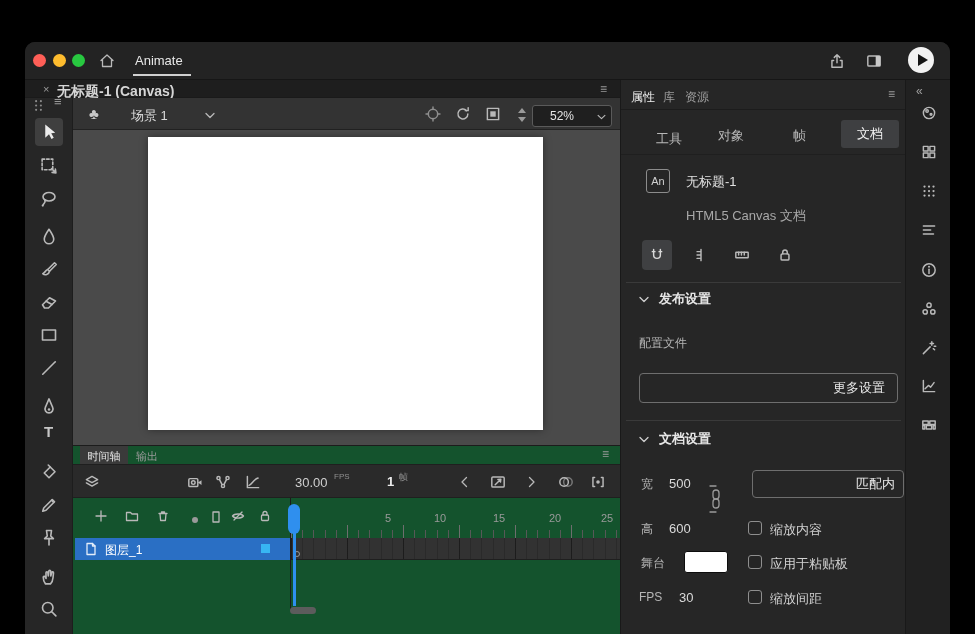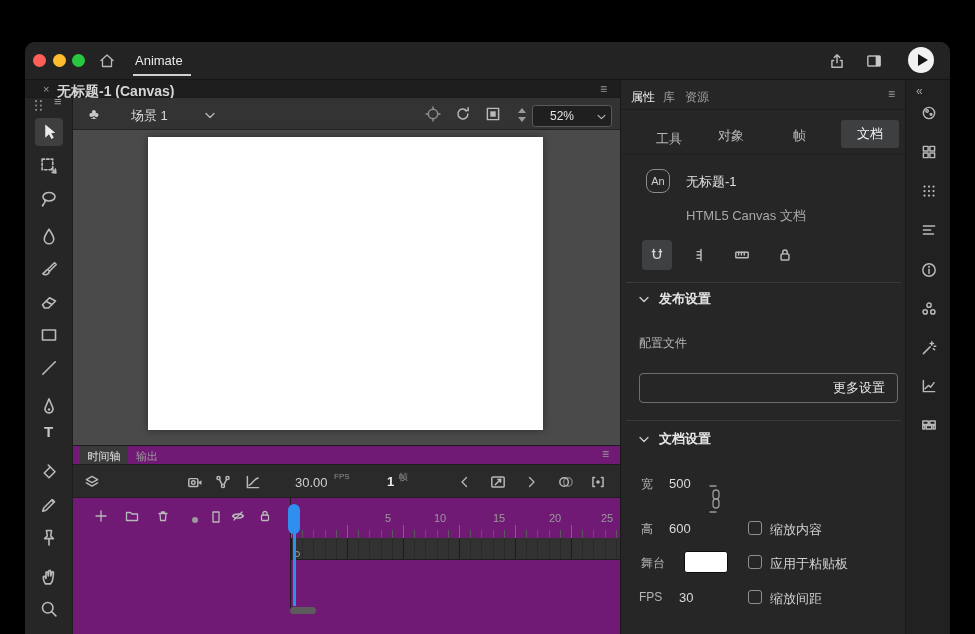--- a/index.html
+++ b/index.html
@@ -150,21 +150,21 @@
       <svg class="ic" style="left:64px;top:8px" width="9" height="6" viewBox="0 0 10 7">
           <path d="M1 1.5 L5 5.5 L9 1.5"></path>
         </svg>
     </div>
   </div>
 
   <div class="abs" style="left:48px;top:88px;width:547px;height:315px;background:#4a4a4a">
     <div class="abs" style="left:75px;top:7px;width:395px;height:293px;background:#fff;box-shadow:0 0 8px rgba(0,0,0,.4)"></div>
   </div>
 
-  <div class="abs" style="left:48px;top:403px;width:547px;height:189px;background:#701a75;border-top:1px solid #1c1c1c">
+  <div class="abs" style="left:48px;top:403px;width:547px;height:189px;background:#14532d;border-top:1px solid #1c1c1c">
 
     <div class="abs" style="left:7px;top:0;width:48px;height:18px;background:#3a3a3a;text-align:center">
       <span style="font-size:11px;color:#e6e6e6;line-height:18px">时间轴</span>
     </div>
     <span class="abs" style="left:63px;top:3px;font-size:11px;color:#9a9a9a">输出</span>
     <span class="abs" style="left:529px;top:1px;font-size:12px;color:#9a9a9a">≡</span>
 
     <div class="abs" style="left:0;top:18px;width:547px;height:34px;background:#2a2a2a;border-top:1px solid #1f1f1f;border-bottom:1px solid #1f1f1f">
       <svg class="ic" style="left:10px;top:8px" width="18" height="18" viewBox="0 0 16 16">
           <path d="M8 3 L13 5.8 L8 8.6 L3 5.8 Z"></path>
@@ -236,20 +236,28 @@
         <span class="abs lab" style="left:87px;top:14px;width:20px;text-align:center;font-size:11px;color:#9a9a9a">5</span>
         <span class="abs lab" style="left:143px;top:14px;width:20px;font-size:11px;color:#9a9a9a">10</span>
         <span class="abs lab" style="left:198px;top:14px;width:20px;text-align:center;font-size:11px;color:#9a9a9a">15</span>
         <span class="abs lab" style="left:254px;top:14px;width:20px;text-align:center;font-size:11px;color:#9a9a9a">20</span>
         <span class="abs lab" style="left:310px;top:14px;width:20px;text-align:left;font-size:11px;color:#9a9a9a">25</span>
         <div class="abs tickrow" style="left:0;top:32px;width:329px;height:8px"></div>
         <div class="abs tickrow5" style="left:0;top:27px;width:329px;height:13px"></div>
       </div>
     </div>
 
+    <div class="abs" style="left:2px;top:92px;width:215px;height:22px;background:#2a6fc4">
+      <svg class="ic" style="left:8px;top:3px;stroke:#e3edf9" width="16" height="16" viewBox="0 0 16 16">
+          <path d="M4 2.5 H9.5 L12 5 V13.5 H4 Z"></path>
+          <path d="M9.5 2.5 V5 H12"></path>
+        </svg>
+      <span class="abs" style="left:30px;top:4px;font-size:12px;color:#fff">图层_1</span>
+      <div class="abs" style="left:186px;top:6px;width:9px;height:9px;background:#37b6f3"></div>
+    </div>
     <div class="abs framegrid" style="left:218px;top:92px;width:329px;height:22px;border-bottom:1px solid #1f1f1f">
       <div class="abs" style="left:3px;top:13px;width:6px;height:6px;border:1px solid #9a9a9a;border-radius:50%"></div>
     </div>
     <div class="abs" style="left:217px;top:52px;width:1px;height:111px;background:#1b1b1b"></div>
 
     <div class="abs" style="left:215px;top:58px;width:12px;height:30px;background:#2f8fee;border-radius:6px"></div>
     <div class="abs" style="left:219.5px;top:84px;width:3px;height:76px;background:#2f8fee"></div>
 
     <div class="abs" style="left:217px;top:161px;width:26px;height:7px;background:#5c5c5c;border-radius:3.5px"></div>
   </div>
@@ -263,21 +271,21 @@
     <div class="abs hline" style="left:0;top:29px;width:285px;background:#1c1c1c"></div>
 
     <span class="abs" style="left:35px;top:50px;font-size:13px;color:#b8b8b8">工具</span>
     <span class="abs" style="left:97px;top:47px;font-size:13px;color:#b8b8b8">对象</span>
     <span class="abs" style="left:172px;top:47px;font-size:13px;color:#b8b8b8">帧</span>
     <div class="abs" style="left:220px;top:40px;width:58px;height:28px;background:#3e3f41;border-radius:3px;text-align:center">
       <span style="font-size:13px;color:#f2f2f2;line-height:28px">文档</span>
     </div>
     <div class="abs hline" style="left:0;top:74px;width:285px;background:#1f1f1f"></div>
 
-    <div class="abs" style="left:25px;top:89px;width:24px;height:24px;border:1px solid #8c8c8c;border-radius:8px;text-align:center">
+    <div class="abs" style="left:25px;top:89px;width:24px;height:24px;border:1px solid #8c8c8c;border-radius:3px;text-align:center">
       <span style="font-size:11px;color:#d0d0d0;line-height:22px">An</span>
     </div>
     <span class="abs" style="left:65px;top:93px;font-size:13px;color:#e2e2e2">无标题-1</span>
     <span class="abs" style="left:65px;top:127px;font-size:13px;color:#a8a8a8">HTML5 Canvas 文档</span>
 
     <div class="abs" style="left:21px;top:160px;width:30px;height:30px;background:#3f4042;border-radius:4px">
       <svg class="ic" style="left:6px;top:6px;stroke:#d8d8d8" width="18" height="18" viewBox="0 0 16 16">
           <path d="M5 3 V8 a3 3 0 0 0 6 0 V3"></path>
           <path d="M3.8 5 H6.2 M9.8 5 H12.2"></path>
         </svg>
@@ -316,20 +324,23 @@
       </svg>
     <span class="abs" style="left:38px;top:350px;font-size:13px;font-weight:bold;color:#e6e6e6">文档设置</span>
 
     <span class="abs lab" style="left:20px;top:396px">宽</span>
     <span class="abs val" style="left:48px;top:396px">500</span>
     <svg class="ic" style="left:86px;top:404px;stroke:#9a9a9a" width="16" height="30" viewBox="0 0 16 30">
         <path d="M3 2 H9 M3 28 H9"></path>
         <rect x="6" y="6" width="6" height="9" rx="3"></rect>
         <rect x="6" y="15" width="6" height="9" rx="3"></rect>
       </svg>
+    <div class="abs btn" style="left:131px;top:390px;width:152px;height:28px;justify-content:flex-end;padding-right:8px">
+      <span>匹配内</span>
+    </div>
 
     <span class="abs lab" style="left:20px;top:441px">高</span>
     <span class="abs val" style="left:48px;top:441px">600</span>
     <div class="abs cb" style="left:127px;top:441px"></div>
     <span class="abs val" style="left:149px;top:441px;color:#d2d2d2">缩放内容</span>
 
     <span class="abs lab" style="left:20px;top:475px">舞台</span>
     <div class="abs" style="left:63px;top:471px;width:44px;height:22px;background:#fff;border:1px solid #0d0d0d;border-radius:3px"></div>
     <div class="abs cb" style="left:127px;top:475px"></div>
     <span class="abs val" style="left:149px;top:475px;color:#d2d2d2">应用于粘贴板</span>

